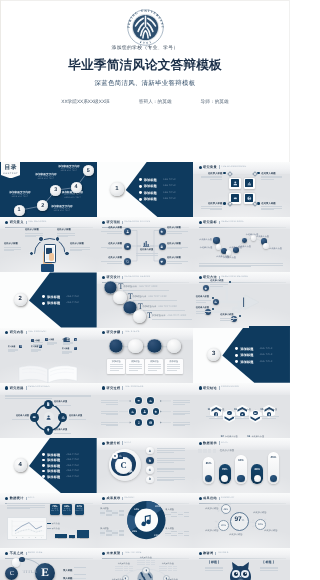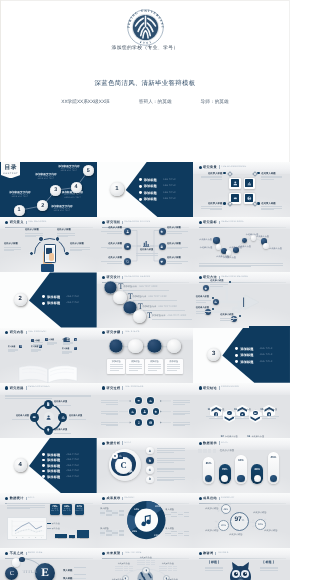--- a/index.html
+++ b/index.html
@@ -177,20 +177,21 @@
             <path d="M56 25 C64 29 72 36 77 46"></path>
             <path d="M45 38 C38.5 43 33 51 30 61"></path>
             <path d="M55 38 C61.5 43 67 51 70 61"></path>
             <path d="M46.5 50 C42 55 38.5 62 37 72"></path>
             <path d="M53.5 50 C58 55 61.5 62 63 72"></path>
             <path d="M43 78 C44 68 46.5 61 50 58.5 C53.5 61 56 68 57 78"></path>
           </g>
         </svg>
       </div>
 <div class="hero-school">添加您的学校（专业、学号）</div>
+<div class="hero-title">毕业季简洁风论文答辩模板</div>
 <div class="hero-sub">深蓝色简洁风、清新毕业答辩模板</div>
 
 <div class="hero-foot">
   <span>XX学院XX系XX级XX班</span>
   <span><span class="lbl">答辩人：</span><span>的英雄</span></span>
   <span><span class="lbl">导师：</span><span>的英雄</span></span>
 </div>
     </div>
 <div class="grid">
 <div class="th navy">

